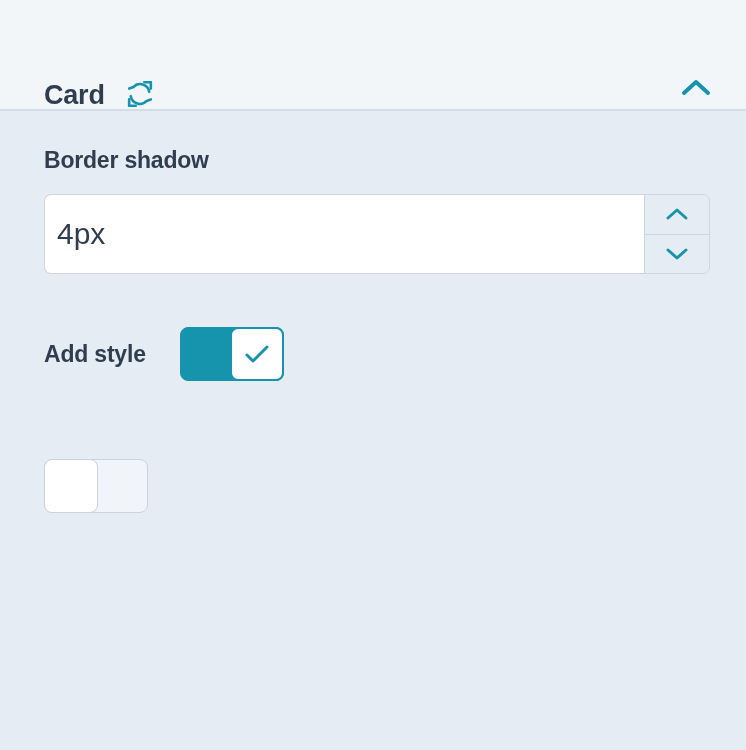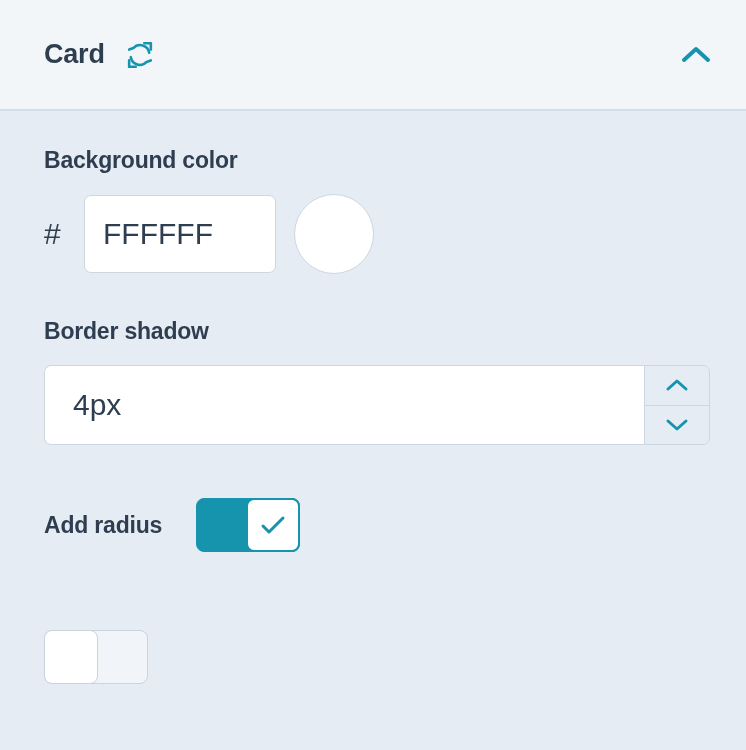--- a/index.html
+++ b/index.html
@@ -17,21 +17,21 @@
   }
 
   
   .panel-header {
     position: relative;
     width: 746px;
     height: 111px;
     background: #f2f6f9;
     border-bottom: 2px solid #d3dde7;
     display: flex;
-    align-items: center;
+    align-items: flex-end;
     padding: 0 28px 0 44px;
   }
 
   .panel-title {
     font-size: 27px;
     font-weight: bold;
     letter-spacing: -0.2px;
     color: #2e3e50;
     line-height: 1;
   }
@@ -124,21 +124,21 @@
   .stepper-input {
     flex: 1;
     height: 80px;
     background: #ffffff;
     border: 1px solid #ccd7e2;
     border-right: none;
     border-radius: 7px 0 0 7px;
     font-family: "Liberation Sans", sans-serif;
     font-size: 30px;
     color: #2e3e50;
-    padding: 0 28px;
+    padding: 0 12px;
     outline: none;
   }
 
   .stepper-buttons {
     width: 66px;
     display: flex;
     flex-direction: column;
     border: 1px solid #ccd7e2;
     border-radius: 0 7px 7px 0;
     overflow: hidden;
@@ -230,28 +230,20 @@
 
   <button class="collapse-btn" aria-label="collapse">
     <svg width="30" height="19" viewBox="0 0 30 19" fill="none" stroke="#1794ad" stroke-width="4" stroke-linecap="round" stroke-linejoin="round">
       <polyline points="3 15 15 4 27 15"></polyline>
     </svg>
   </button>
 </div>
 
 <div class="panel-body">
 
-  <div class="bg-color-field">
-    <div class="field-label">Background color</div>
-    <div class="color-row">
-      <span class="hash-sign">#</span>
-      <input class="color-text-input" type="text" value="FFFFFF" style="">
-      <div class="color-swatch"></div>
-    </div>
-  </div>
 
   <div class="radius-field">
     <div class="field-label">Border shadow</div>
     <div class="stepper-wrap">
       <input class="stepper-input" type="text" value="4px" style="">
       <div class="stepper-buttons">
         <button class="stepper-btn up" aria-label="increase">
           <svg width="24" height="14" viewBox="0 0 24 14" fill="none" stroke="#1794ad" stroke-width="3" stroke-linecap="round" stroke-linejoin="round">
             <polyline points="3 11 12 3 21 11"></polyline>
           </svg>
@@ -259,21 +251,21 @@
         <button class="stepper-btn down" aria-label="decrease">
           <svg width="24" height="14" viewBox="0 0 24 14" fill="none" stroke="#1794ad" stroke-width="3" stroke-linecap="round" stroke-linejoin="round">
             <polyline points="3 3 12 11 21 3"></polyline>
           </svg>
         </button>
       </div>
     </div>
   </div>
 
   <div class="toggle-row shadow-row">
-    <span class="field-label">Add radius</span>
+    <span class="field-label">Add style</span>
     <div class="toggle on" role="switch" aria-checked="true">
       <div class="knob">
         <svg class="check" width="26" height="20" viewBox="0 0 26 20" fill="none" stroke="#1794ad" stroke-width="3" stroke-linecap="round" stroke-linejoin="round">
           <polyline points="3 11 9 17 23 3"></polyline>
         </svg>
       </div>
     </div>
   </div>
 
   <div class="toggle-row">

